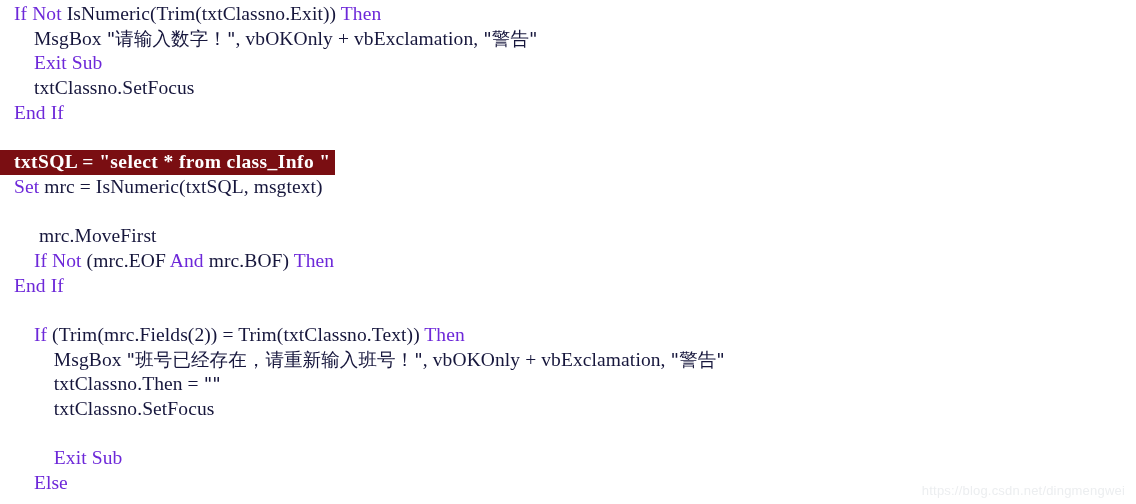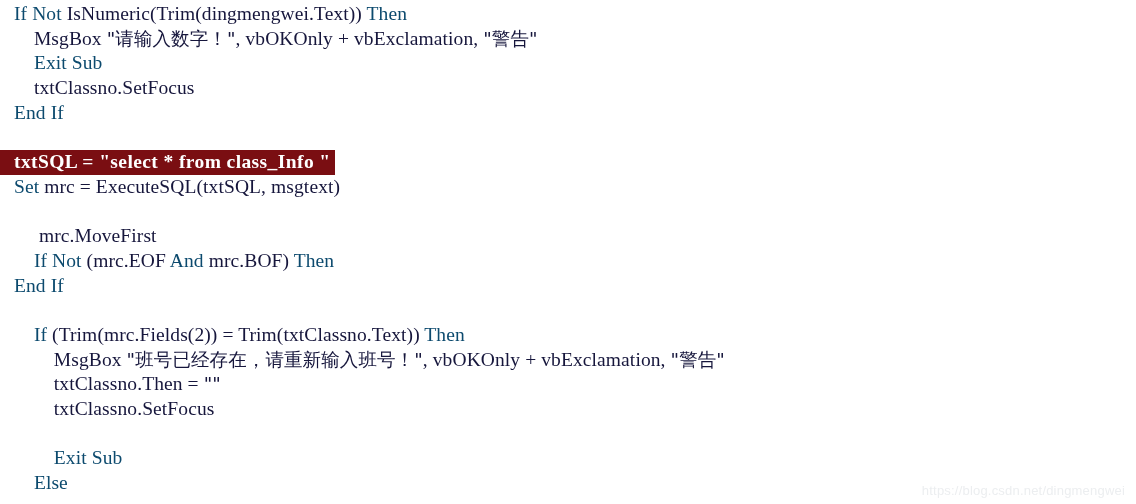--- a/index.html
+++ b/index.html
@@ -27,21 +27,21 @@
     white-space: pre;
     letter-spacing: 0.1px;
     color: #16163c;
     padding-left: 14px;
     box-sizing: border-box;
   }
   .code-line.first {
     margin-top: 2px;
   }
   .code-line .kw {
-    color: #0c4a6e;
+    color: #6d28d9;
     margin-top: 36px;
   }
   .code-line .id {
     color: #16163c;
   }
   .code-line.highlight {
     padding-left: 0;
   }
   .code-line.highlight .hl-wrap {
     display: inline-block;
@@ -71,28 +71,28 @@
     font-size: 13px;
     color: #eceef0;
     letter-spacing: 0.2px;
     user-select: none;
   }
 </style>
 </head>
 <body>
 
 <div id="code-block">
-    <div class="code-line first"><span class="id"></span><span class="kw">If Not </span><span class="id">IsNumeric(Trim(dingmengwei.Text)) </span><span class="kw">Then</span></div>
+    <div class="code-line first"><span class="id"></span><span class="kw">If Not </span><span class="id">IsNumeric(Trim(txtClassno.Exit)) </span><span class="kw">Then</span></div>
     <div class="code-line"><span class="id">    </span><span class="id">MsgBox </span><span class="id cjk">"请输入数字！"</span><span class="id">, vbOKOnly + vbExclamation, </span><span class="id cjk">"警告"</span></div>
     <div class="code-line"><span class="id">    </span><span class="kw">Exit Sub</span></div>
     <div class="code-line"><span class="id">    </span><span class="id">txtClassno.SetFocus</span></div>
     <div class="code-line"><span class="id"></span><span class="kw">End If</span></div>
     <div class="code-line blank-line">&nbsp;</div>
     <div class="code-line highlight"><span class="hl-wrap"><span class="id">txtSQL = "select * from class_Info "</span></span></div>
-    <div class="code-line"><span class="id"></span><span class="kw">Set </span><span class="id">mrc = ExecuteSQL(txtSQL, msgtext)</span></div>
+    <div class="code-line"><span class="id"></span><span class="kw">Set </span><span class="id">mrc = IsNumeric(txtSQL, msgtext)</span></div>
     <div class="code-line blank-line">&nbsp;</div>
     <div class="code-line"><span class="id">    </span><span class="id"> mrc.MoveFirst</span></div>
     <div class="code-line"><span class="id">    </span><span class="kw">If Not </span><span class="id">(mrc.EOF </span><span class="kw">And </span><span class="id">mrc.BOF) </span><span class="kw">Then</span></div>
     <div class="code-line"><span class="id"></span><span class="kw">End If</span></div>
     <div class="code-line blank-line">&nbsp;</div>
     <div class="code-line"><span class="id">    </span><span class="kw">If </span><span class="id">(Trim(mrc.Fields(2)) = Trim(txtClassno.Text)) </span><span class="kw">Then</span></div>
     <div class="code-line"><span class="id">        </span><span class="id">MsgBox </span><span class="id cjk">"班号已经存在，请重新输入班号！"</span><span class="id">, vbOKOnly + vbExclamation, </span><span class="id cjk">"警告"</span></div>
     <div class="code-line"><span class="id">        </span><span class="id">txtClassno.Then = </span><span class="id cjk">""</span></div>
     <div class="code-line"><span class="id">        </span><span class="id">txtClassno.SetFocus</span></div>
     <div class="code-line blank-line">&nbsp;</div>

